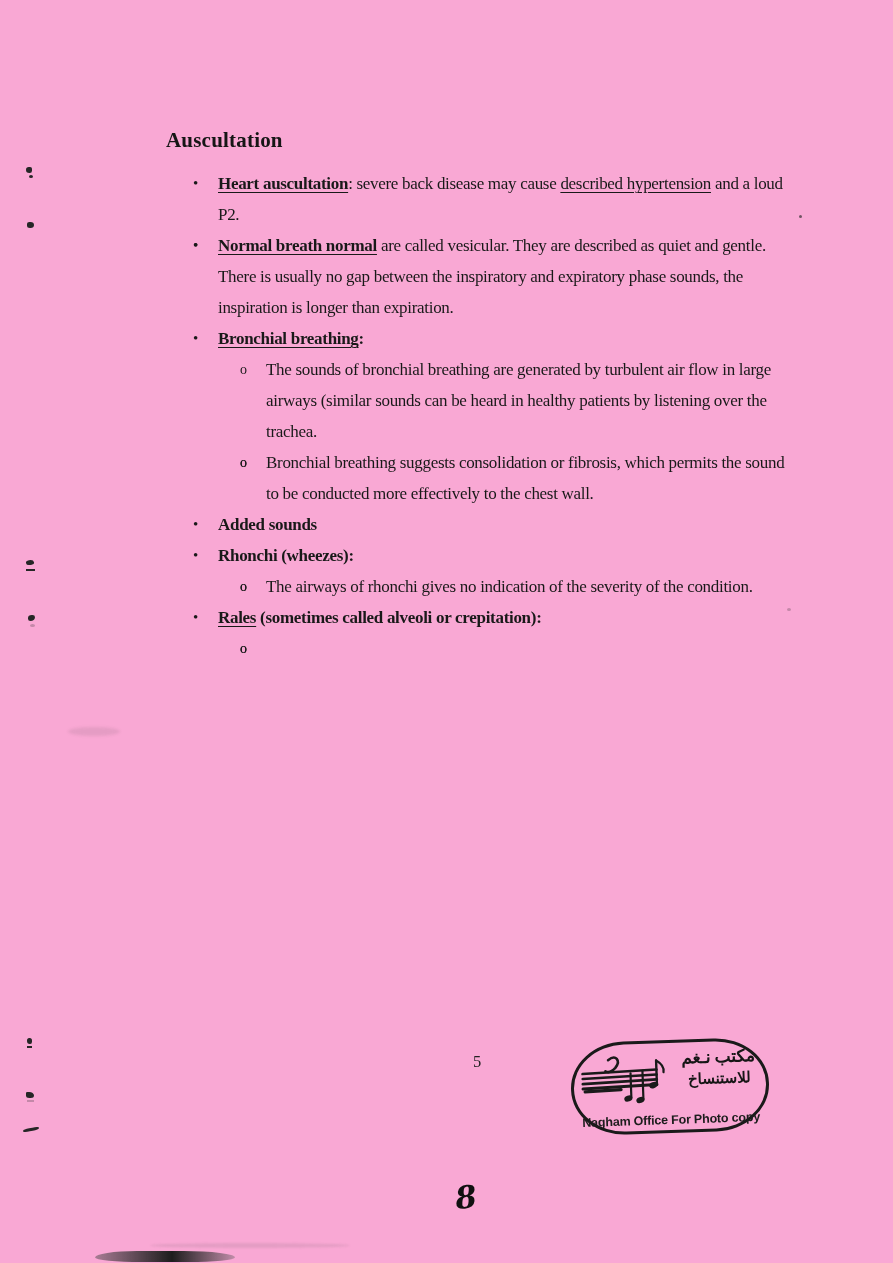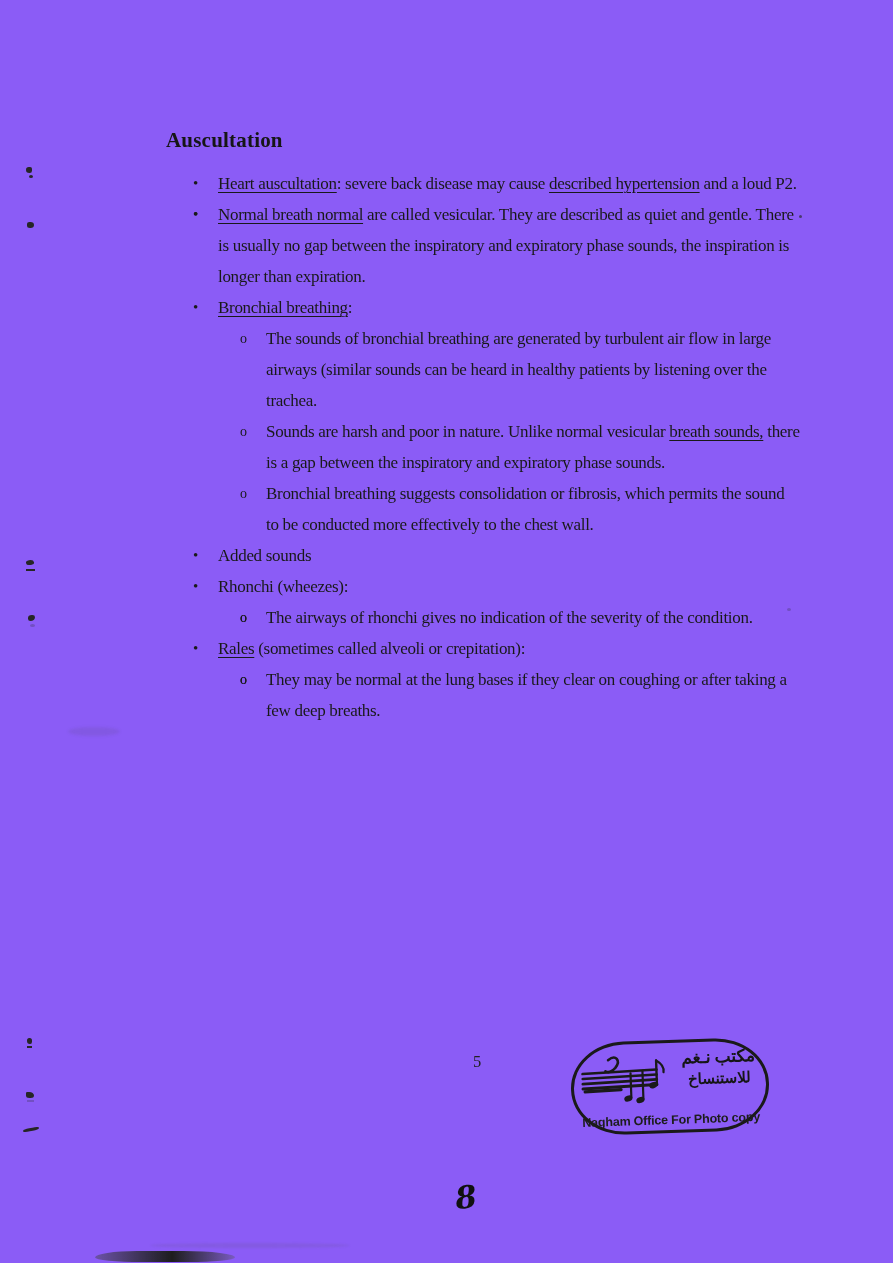--- a/index.html
+++ b/index.html
@@ -3,38 +3,38 @@
 <meta charset="utf-8">
 <style>
   html,body{margin:0;padding:0;}
   body{
     width:893px;height:1263px;
     background:#ffffff;
     font-family:"Liberation Serif", serif;
     color:#1b1b1b;
     overflow:hidden;
   }
-  .page{position:relative;width:893px;height:1263px;background:#8b5cf6;overflow:hidden;}
+  .page{position:relative;width:893px;height:1263px;background:#f9a8d4;overflow:hidden;}
 
   .title{
     position:absolute;left:166px;top:114px;
     font-size:21px;font-weight:700;letter-spacing:.2px;color:#161616;
   }
 
   .doc-list{
     position:absolute;left:192px;top:168px;width:608px;
     font-size:17px;line-height:31px;letter-spacing:-.3px;color:#191919;
   }
   .item{position:relative;}
   .item.l1{padding-left:26px;}
   .item.l2{padding-left:74px;}
   .item .mk{position:absolute;top:0;left:0;}
   .item.l1 .mk{left:1px;font-size:15px;}
   .item.l2 .mk{left:48px;font-size:14px;}
-  .b{font-weight:400;}
+  .b{font-weight:700;}
   .u{text-decoration:underline;text-decoration-thickness:1.4px;text-underline-offset:3px;}
 
   .pgnum{position:absolute;left:473px;top:1052px;font-size:16.5px;color:#222;}
 
   
   .stamp{position:absolute;left:571px;top:1040px;width:198px;height:93px;transform:rotate(-2deg);color:#161616;}
   .stamp-border{position:absolute;inset:0;border:3px solid #1a1a1a;border-radius:54px / 46px;}
   .stamp .music{position:absolute;left:8px;top:12px;}
   .stamp .ar1{position:absolute;right:13px;top:8px;font-size:17px;font-weight:700;letter-spacing:.5px;}
   .stamp .ar2{position:absolute;right:18px;top:31px;font-size:15px;font-weight:700;}
@@ -90,21 +90,20 @@
     <div class="item l1">
       <span class="mk">•</span>
       <span><span class="b u">Bronchial breathing</span><span class="b">:</span></span>
     </div>
     <div class="item l2">
       <span class="mk">o</span>
       <span><span>The sounds of bronchial breathing are generated by turbulent air flow in large airways (similar sounds can be heard in healthy patients by listening over the trachea.</span></span>
     </div>
     <div class="item l2">
       <span class="mk">o</span>
-      <span><span>Sounds are harsh and poor in nature. Unlike normal vesicular </span><span class="u">breath sounds,</span><span> there is a gap between the inspiratory and expiratory phase sounds.</span></span>
     </div>
     <div class="item l2">
       <span class="mk">o</span>
       <span><span>Bronchial breathing suggests consolidation or fibrosis, which permits the sound to be conducted more effectively to the chest wall.</span></span>
     </div>
     <div class="item l1">
       <span class="mk">•</span>
       <span><span class="b">Added sounds</span></span>
     </div>
     <div class="item l1">
@@ -120,21 +119,20 @@
     </div>
     <div class="item l1">
       <span class="mk">•</span>
       <span><span class="b u">Rales</span><span class="b"> (sometimes called alveoli or crepitation):</span></span>
     </div>
     <div class="item l2">
       <span class="mk">o</span>
     </div>
     <div class="item l2">
       <span class="mk">o</span>
-      <span><span>They may be normal at the lung bases if they clear on coughing or after taking a few deep breaths.</span></span>
     </div>
   </div>
 
   <div class="pgnum">5</div>
 
   <div class="stamp">
     <div class="stamp-border"></div>
     <span class="music">
       <svg width="96" height="58" viewBox="0 0 96 58" aria-hidden="true">
         <g stroke="#1a1a1a" fill="none" stroke-linecap="round">

